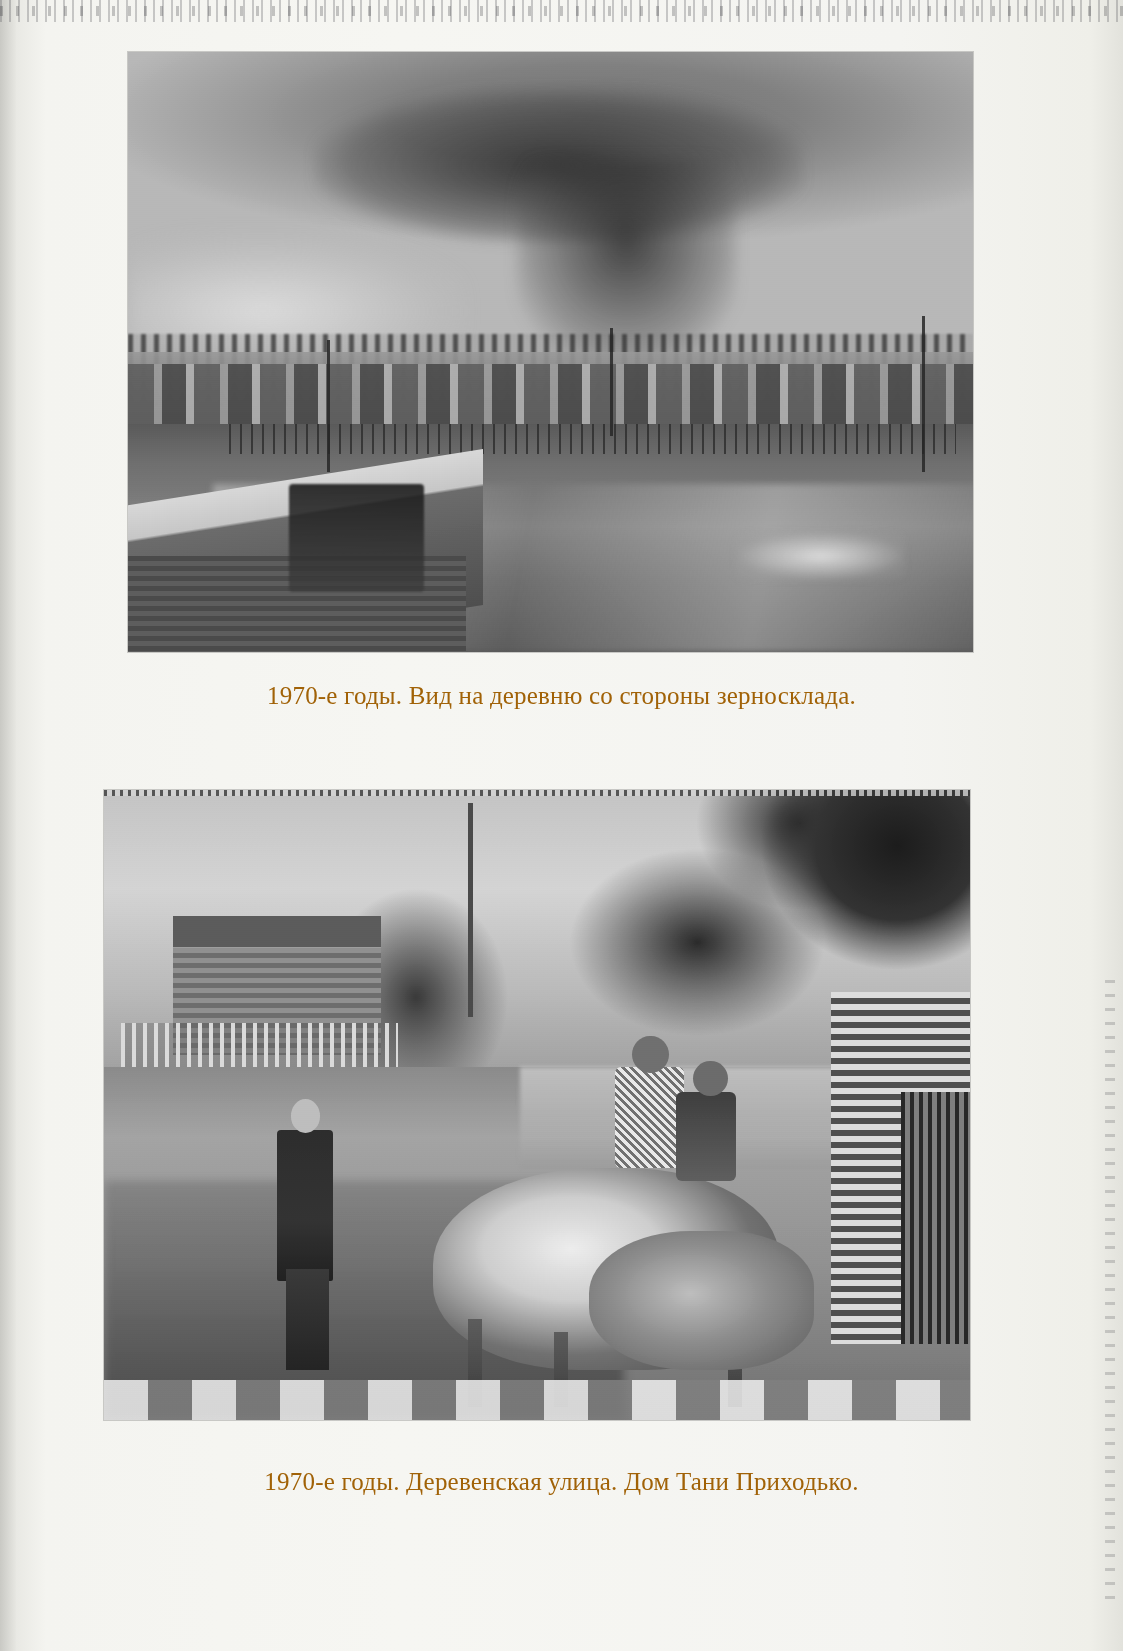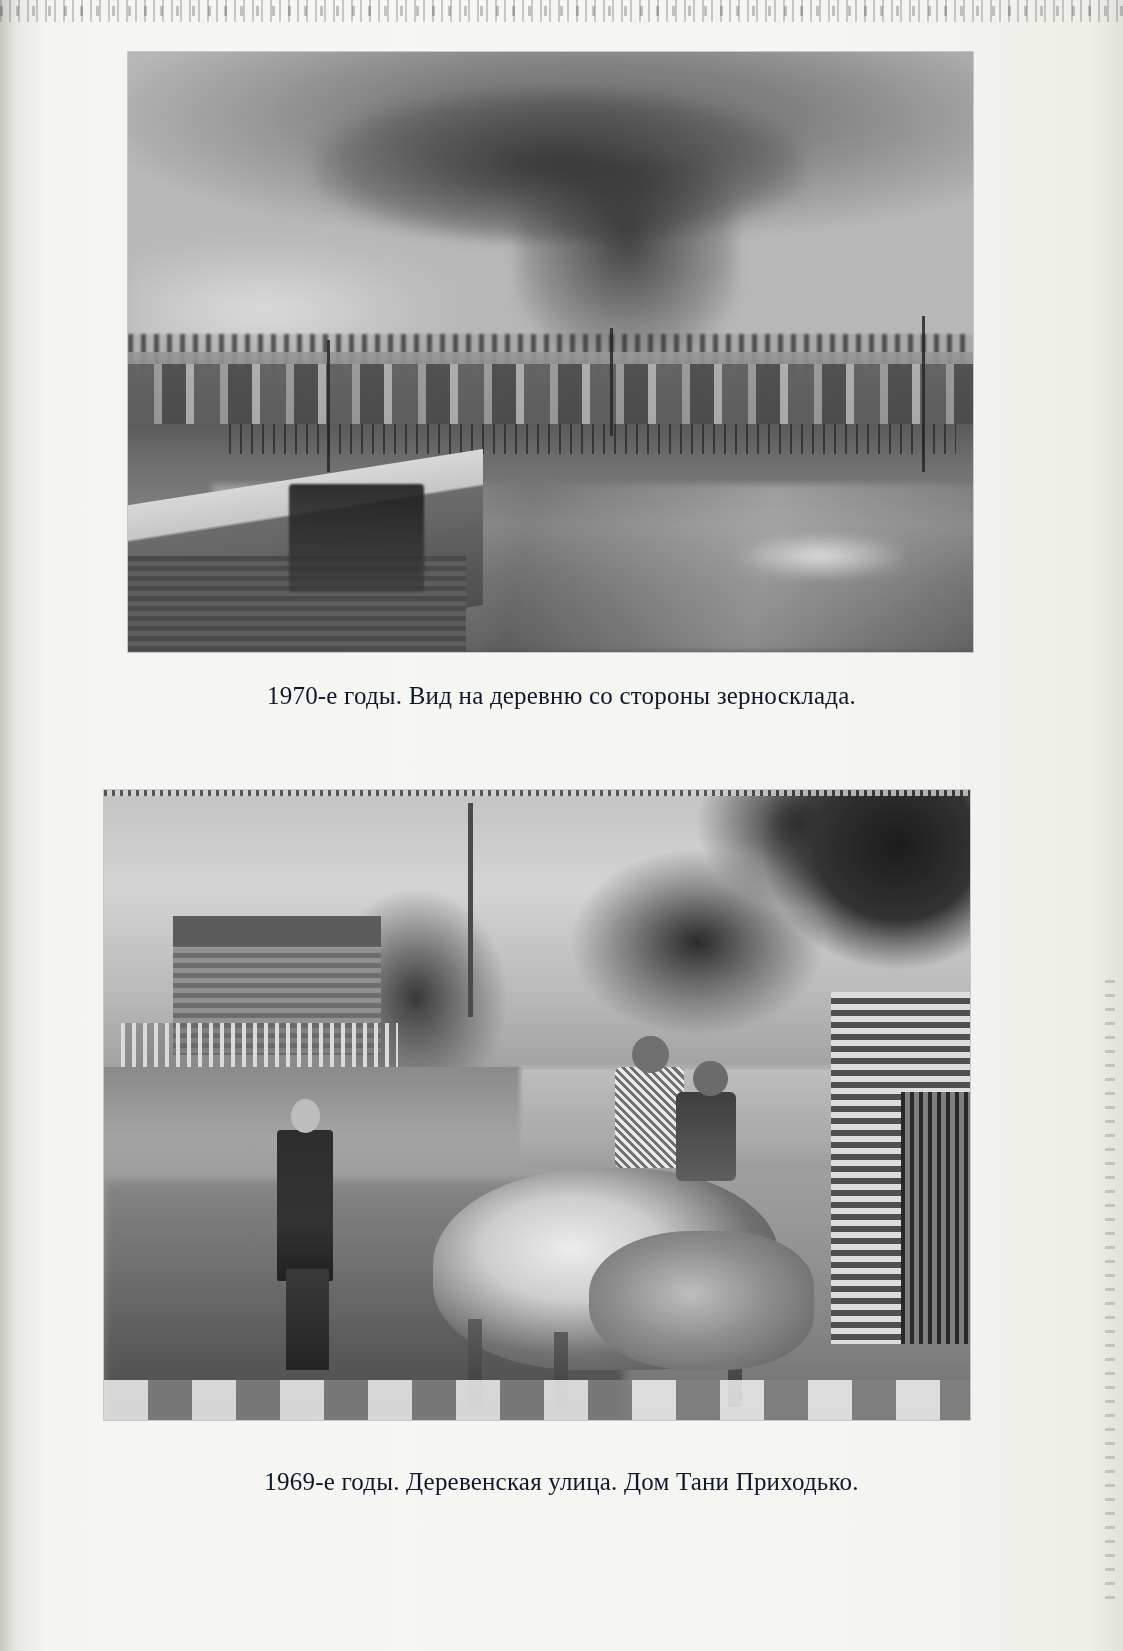--- a/index.html
+++ b/index.html
@@ -69,21 +69,21 @@
     overflow: hidden;
     filter: grayscale(100%) contrast(104%);
     box-shadow: 0 0 0 1px rgba(0,0,0,0.18);
   }
   .caption {
     position: absolute;
     left: 0;
     width: 1123px;
     text-align: center;
     font-size: 25px;
-    color: #0f172a;
+    color: #a16207;
     letter-spacing: .2px;
   }
 
   
   #photo1 {
     left: 128px; top: 52px;
     width: 845px; height: 600px;
     background: #8d9094;
   }
   .p1-sky {
@@ -370,15 +370,15 @@
       <div class="p2-rider-head"></div>
       <div class="p2-rider2-body"></div>
       <div class="p2-rider2-head"></div>
       <div class="p2-man-body"></div>
       <div class="p2-man-head"></div>
       <div class="p2-man-legs"></div>
       <div class="p2-border-top"></div>
       <div class="p2-bottom-strip"></div>
       <div class="p2-grain"></div>
     </div>
-    <div class="caption" id="caption2">1969-е годы.  Деревенская  улица. Дом  Тани  Приходько.</div>
+    <div class="caption" id="caption2">1970-е годы.  Деревенская  улица. Дом  Тани  Приходько.</div>
   </div>
 </div>
 
 </body></html>

